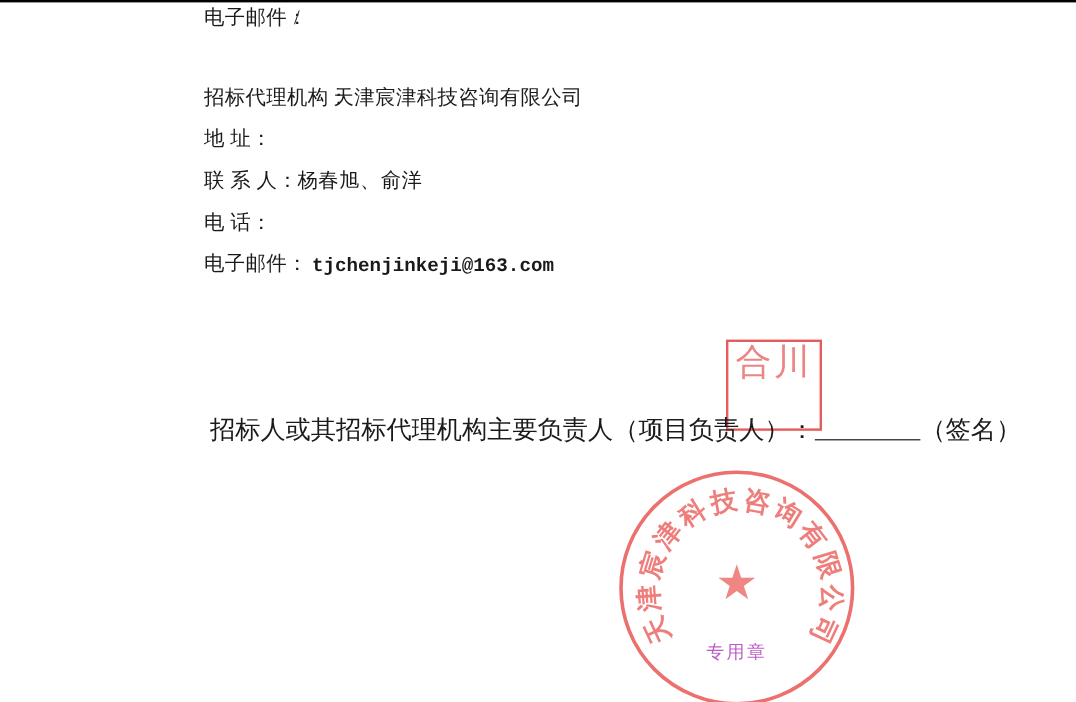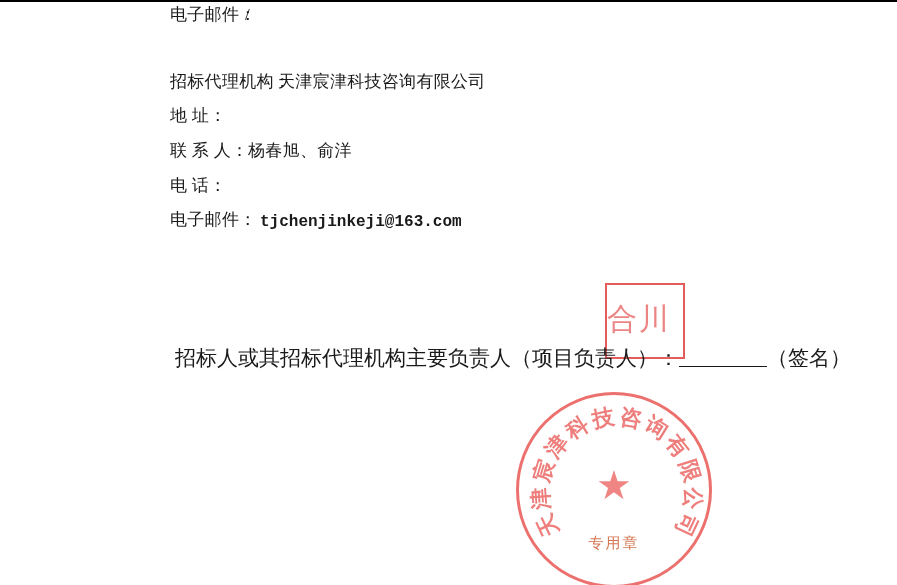--- a/index.html
+++ b/index.html
@@ -69,23 +69,24 @@
     border: 2px solid #e0403f;
     opacity: 0.85;
     box-sizing: border-box;
   }
   .seal-square .glyphs {
     position: absolute;
     left: 0; top: 0; right: 0; bottom: 0;
     color: #e0403f;
     font-size: 30px;
     line-height: 36px;
+    text-align: center;
     opacity: 0.75;
     font-family: "Liberation Serif", serif;
-    padding-top: 16px;
+    padding-top: 0;
     box-sizing: border-box;
     letter-spacing: 2px;
   }
   .seal-round {
     position: absolute;
     left: 516px;
     top: 392px;
     width: 196px;
     height: 196px;
     border: 3px solid #e8524f;
@@ -118,21 +119,21 @@
     color: #e8524f;
     font-size: 40px;
     line-height: 40px;
     opacity: 0.85;
   }
   .seal-bottom-text {
     position: absolute;
     left: 50%;
     top: 73%;
     transform: translateX(-50%);
-    color: #c2410c;
+    color: #a21caf;
     font-size: 15px;
     letter-spacing: 2px;
     white-space: nowrap;
     opacity: 0.88;
   }
 </style>
 </head>
 <body>
 
 <div class="page">

